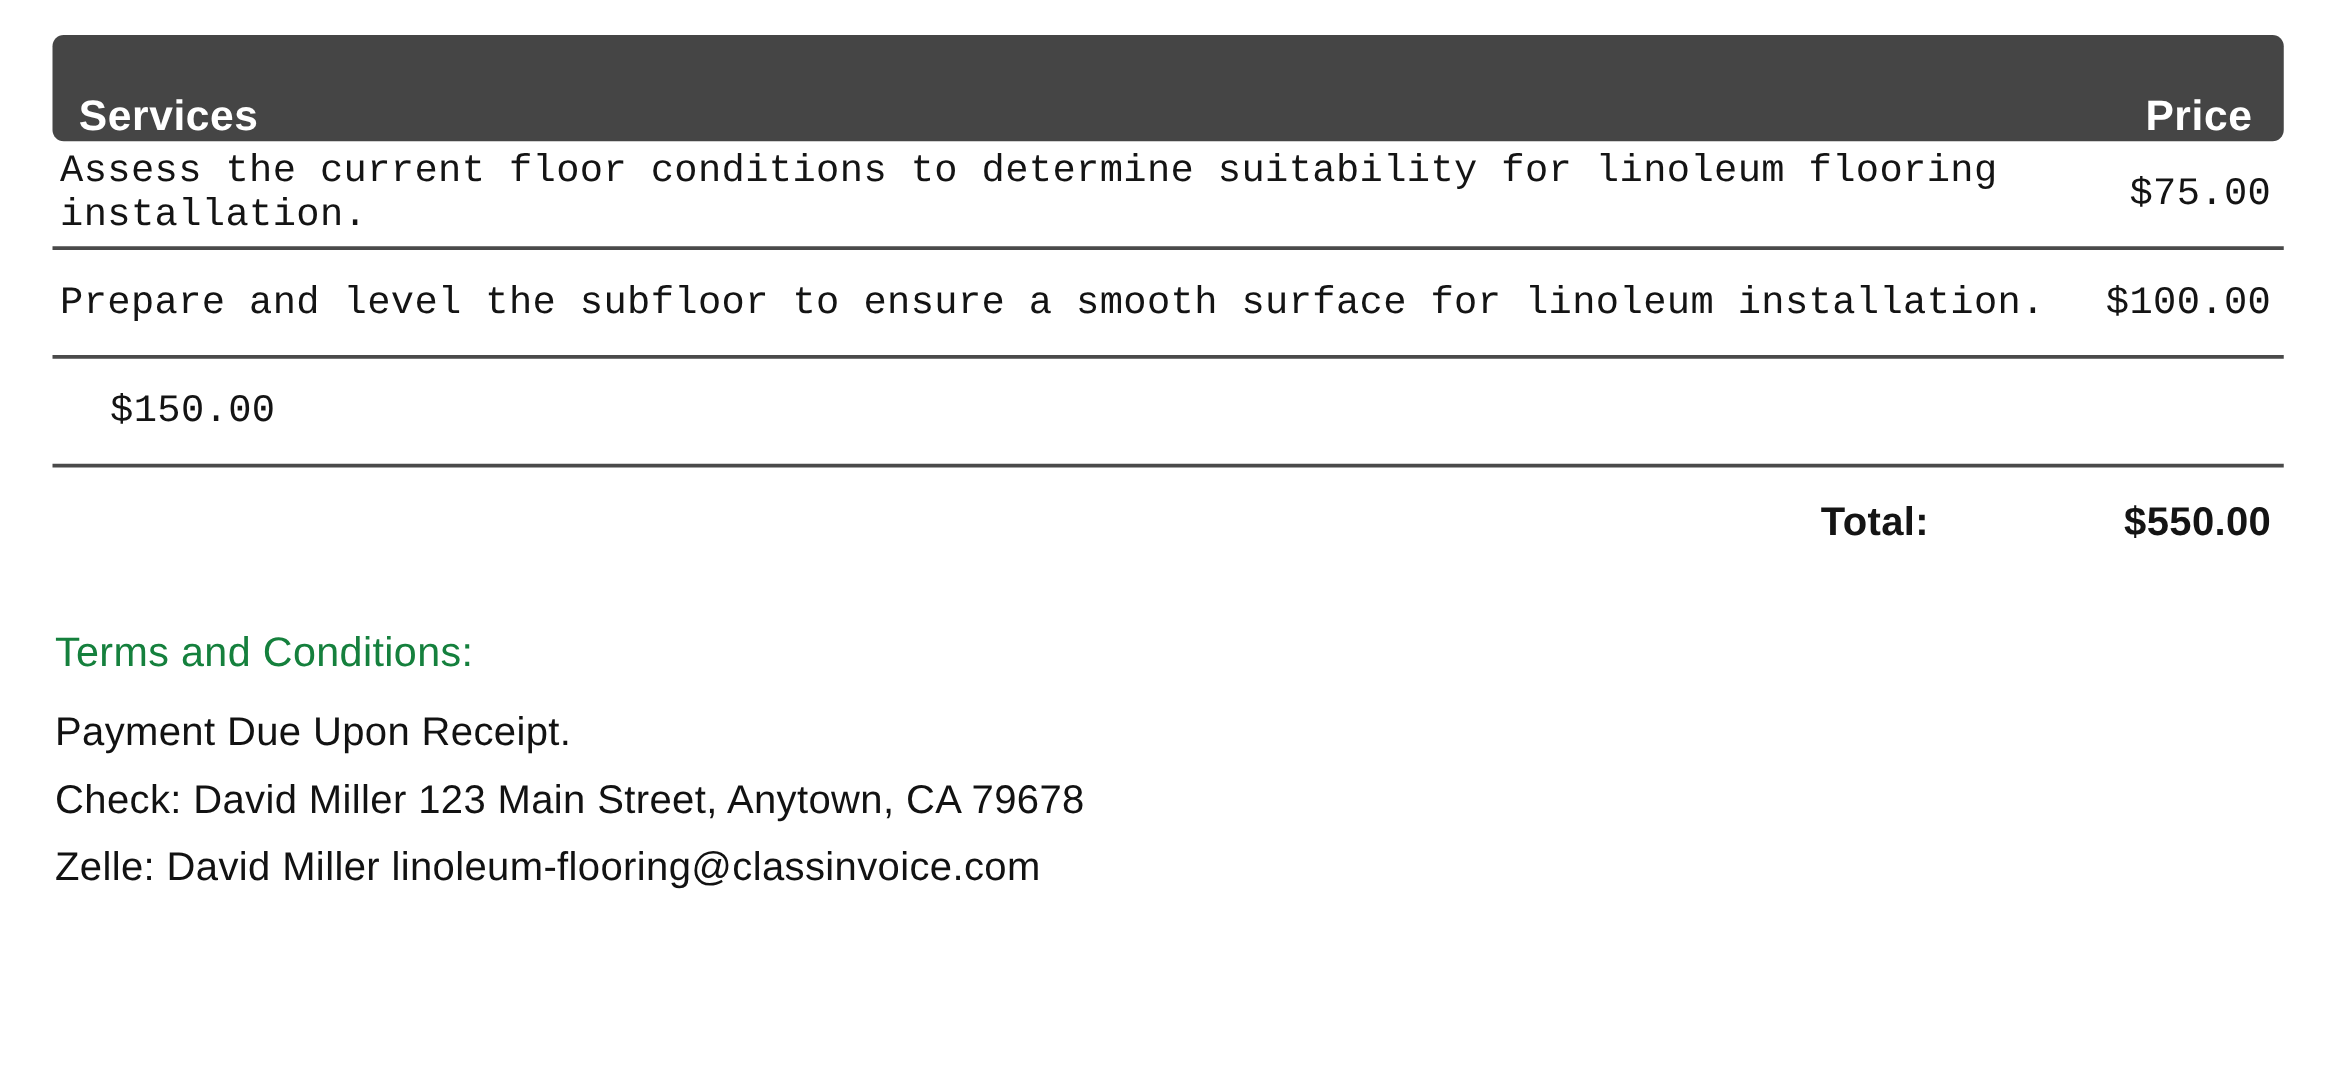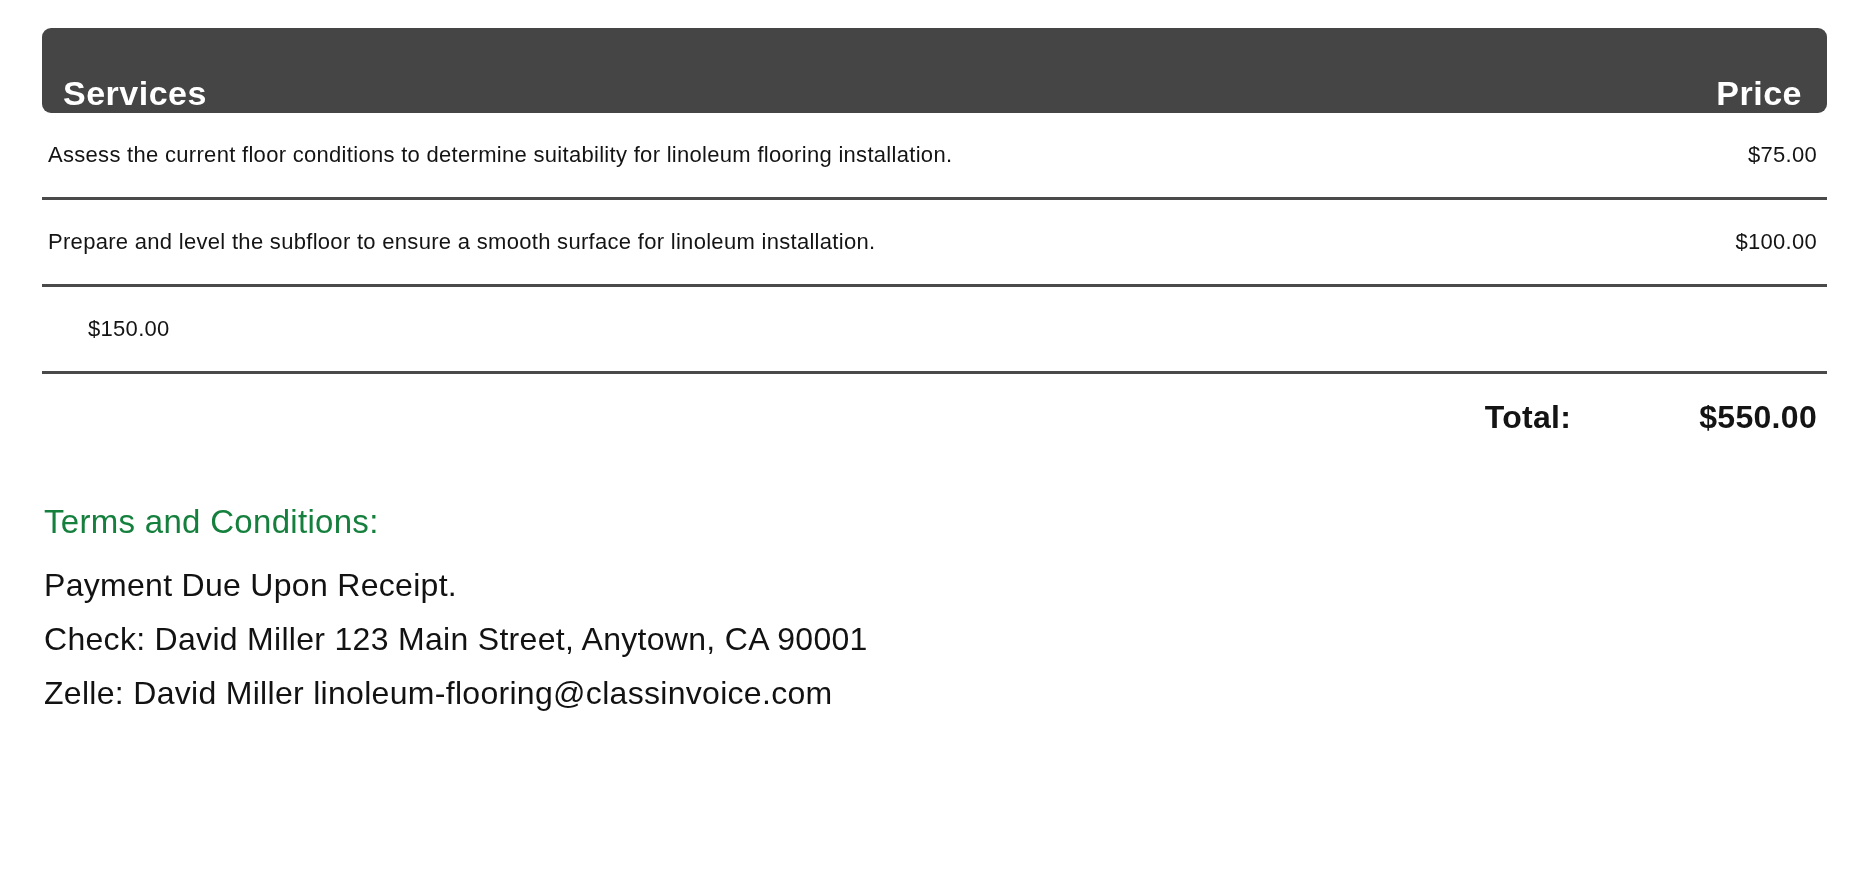--- a/index.html
+++ b/index.html
@@ -33,36 +33,38 @@
     font-weight: bold;
     letter-spacing: 0.5px;
   }
   .table-row {
     display: flex;
     justify-content: space-between;
     align-items: center;
     height: 87px;
     border-bottom: 3px solid #4a4a4a;
     padding: 0 10px 0 6px;
-    font-size: 22px;
+    font-size: 31px;
     letter-spacing: 0.3px;
+    font-family: Liberation Mono, monospace;
   }
   .table-row .price {
     white-space: nowrap;
     padding-left: 40px;
   }
   .total-row {
     display: flex;
     justify-content: flex-end;
     align-items: center;
     height: 86px;
     padding: 0 10px 0 6px;
     font-size: 32px;
     font-weight: bold;
     letter-spacing: 0.3px;
+    gap: 28px;
   }
   .total-row .total-label {
     margin-right: 128px;
   }
   .terms {
     margin-top: 42px;
     padding-left: 2px;
     font-size: 32px;
     letter-spacing: 0.3px;
   }
@@ -107,17 +109,17 @@
     <div class="total-row">
       <span class="total-label">Total:</span>
       <span class="total-value">$550.00</span>
     </div>
 
   </div>
 
   <div class="terms">
     <div class="terms-heading">Terms and Conditions:</div>
     <div class="terms-line">Payment Due Upon Receipt.</div>
-    <div class="terms-line">Check: David Miller 123 Main Street, Anytown, CA 90001</div>
+    <div class="terms-line">Check: David Miller 123 Main Street, Anytown, CA 79678</div>
     <div class="terms-line">Zelle: David Miller linoleum-flooring@classinvoice.com</div>
   </div>
 
 </div>
 
 </body></html>

